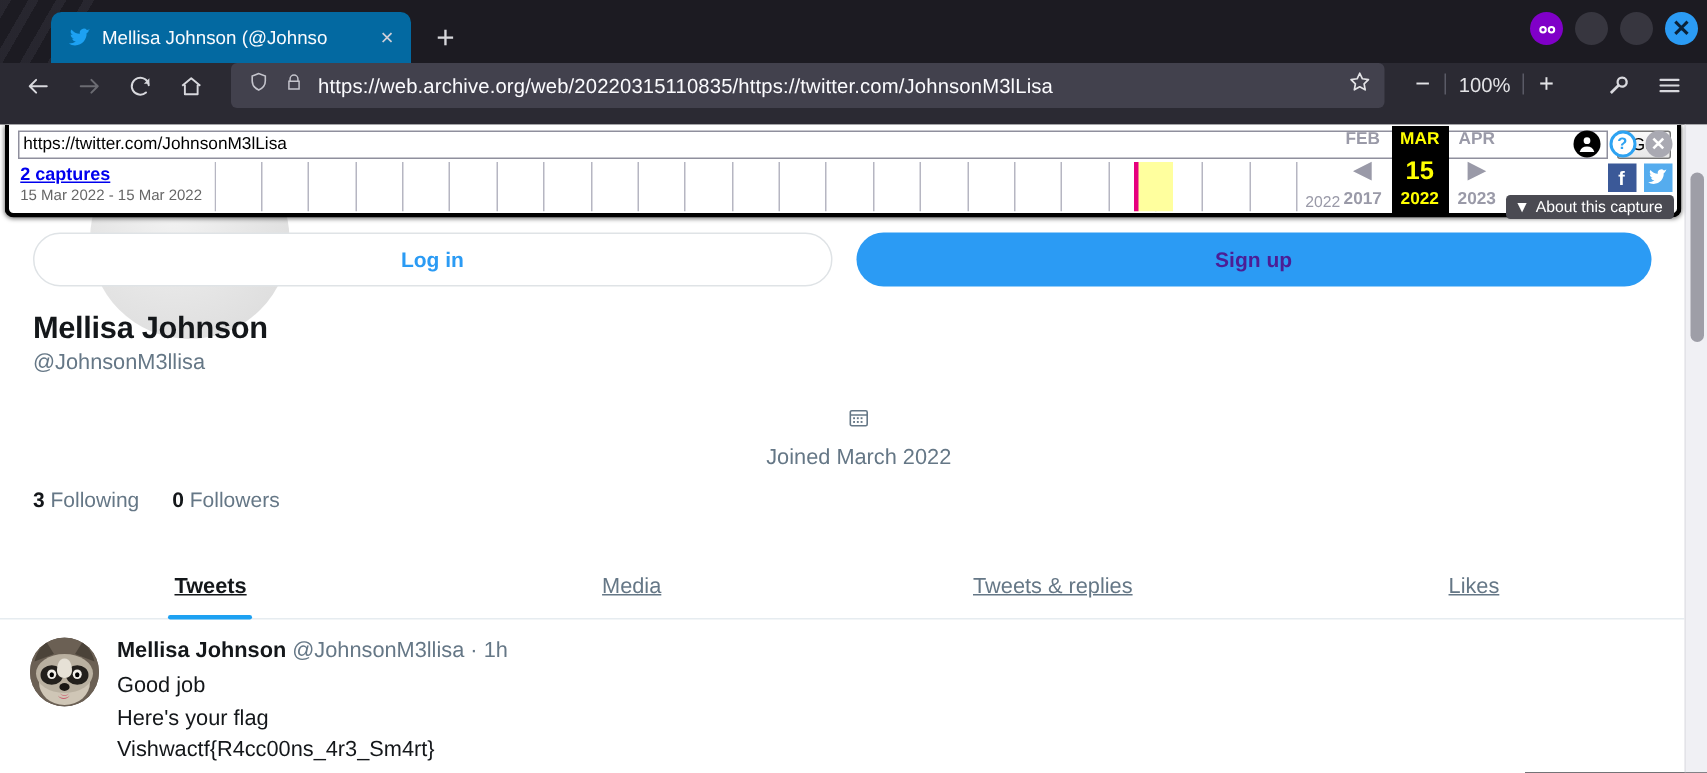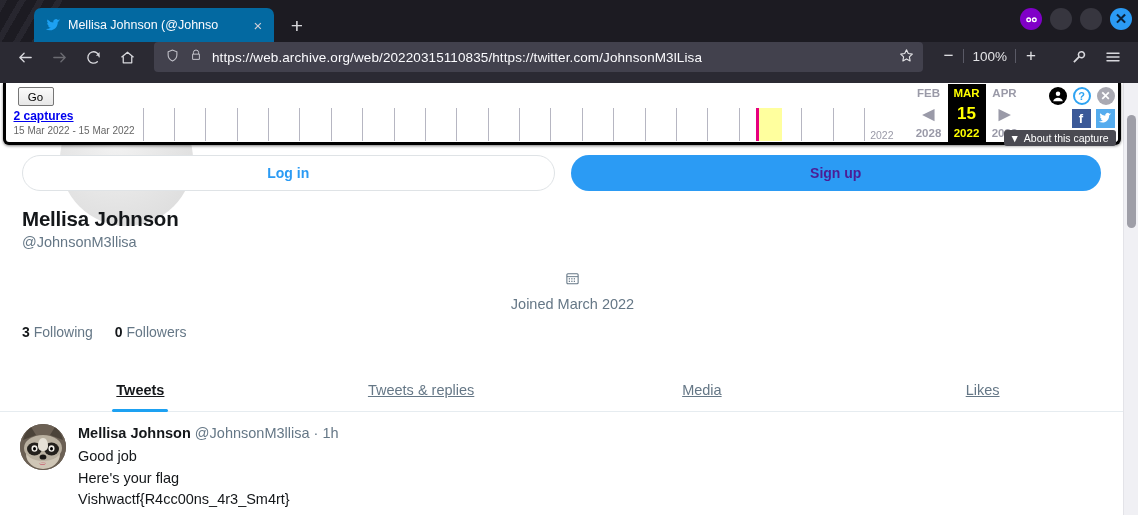--- a/index.html
+++ b/index.html
@@ -137,21 +137,21 @@
   .wm-ticks i { flex: 1 1 0; border-left: 1px solid #b6b6c2; height: 100%; }
   .wm-hl {
     position: absolute; top: 0; bottom: 0; width: 26px; background: #ffff9e;
   }
   .wm-marker { position: absolute; top: 0; bottom: 0; width: 3px; background: #e6007e; }
   .wm-year {
     position: absolute; bottom: 0; font-size: 10.5px; color: #9a9aa8;
   }
 
   .wm-datenav {
-    position: absolute; right: 88px; top: 1px; width: 120px; height: 58px;
+    position: absolute; right: 108px; top: 1px; width: 120px; height: 58px;
     display: flex; align-items: stretch; font-weight: bold; text-align: center;
   }
   .dn-col { width: 38px; display: flex; flex-direction: column; align-items: center;
             justify-content: space-between; padding: 3px 0 2px; }
   .dn-col .mon { font-size: 11.5px; color: #9a9aa8; line-height: 13px; }
   .dn-col .yr  { font-size: 11.5px; color: #9a9aa8; line-height: 13px; }
   .dn-col .arrow { color: #9a9aa8; font-size: 15px; line-height: 14px; }
   .dn-col.cur { background: #000; }
   .dn-col.cur .mon, .dn-col.cur .yr { color: #ffff00; }
   .dn-col.cur .day { color: #ffff00; font-size: 17px; line-height: 18px; }
@@ -338,20 +338,21 @@
         </svg>
     </div>
   </div>
 
   <div class="viewport">
     <div class="page">
 
       <div class="wm">
 
         <div class="wm-row1">
+          <div class="wm-input">https://twitter.com/JohnsonM3lLisa</div>
           <div class="wm-go">Go</div>
         </div>
 
         <div class="wm-captures">
           <a>2 captures</a>
           <div class="wm-range">15 Mar 2022 - 15 Mar 2022</div>
         </div>
 
         <div class="wm-timeline">
           <div class="wm-ticks" id="wm-ticks">
@@ -382,21 +383,21 @@
             </div>
           <div class="wm-hl" id="wm-hl" style="left: 81.5%; background: rgb(255, 255, 158);"></div>
           <div class="wm-marker" id="wm-marker" style="left: 81.5%; background: rgb(230, 0, 126);"></div>
           <div class="wm-year" id="wm-year-lbl" style="right:2px">2022</div>
         </div>
 
         <div class="wm-datenav">
           <div class="dn-col">
             <span class="mon">FEB</span>
             <span class="arrow">◀</span>
-            <span class="yr">2028</span>
+            <span class="yr">2017</span>
           </div>
           <div class="dn-col cur">
             <span class="mon">MAR</span>
             <span class="day">15</span>
             <span class="yr">2022</span>
           </div>
           <div class="dn-col">
             <span class="mon">APR</span>
             <span class="arrow">▶</span>
             <span class="yr">2023</span>
@@ -470,22 +471,22 @@
             </span>
             <span>
               <b>0</b>
               <span>Followers</span>
             </span>
           </div>
         </div>
 
         <div class="tw-tabs">
           <div class="tw-tab active">Tweets</div>
+          <div class="tw-tab">Media</div>
           <div class="tw-tab">Tweets &amp; replies</div>
-          <div class="tw-tab">Media</div>
           <div class="tw-tab">Likes</div>
         </div>
 
         <div class="tweet">
           <div class="avatar">
             <svg viewBox="0 0 46 46" width="46" height="46">
               <rect width="46" height="46" fill="#6b6054"></rect>
               <ellipse cx="23" cy="30" rx="17" ry="15" fill="#cfc6b6"></ellipse>
               <path d="M3 16c2-9 8-13 8-13l5 8z" fill="#4b4339"></path>
               <path d="M43 16c-2-9-8-13-8-13l-5 8z" fill="#4b4339"></path>

